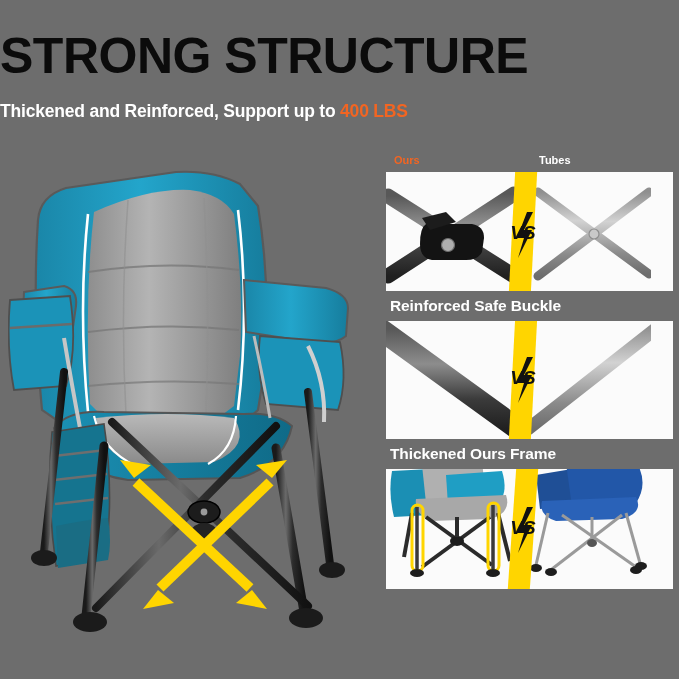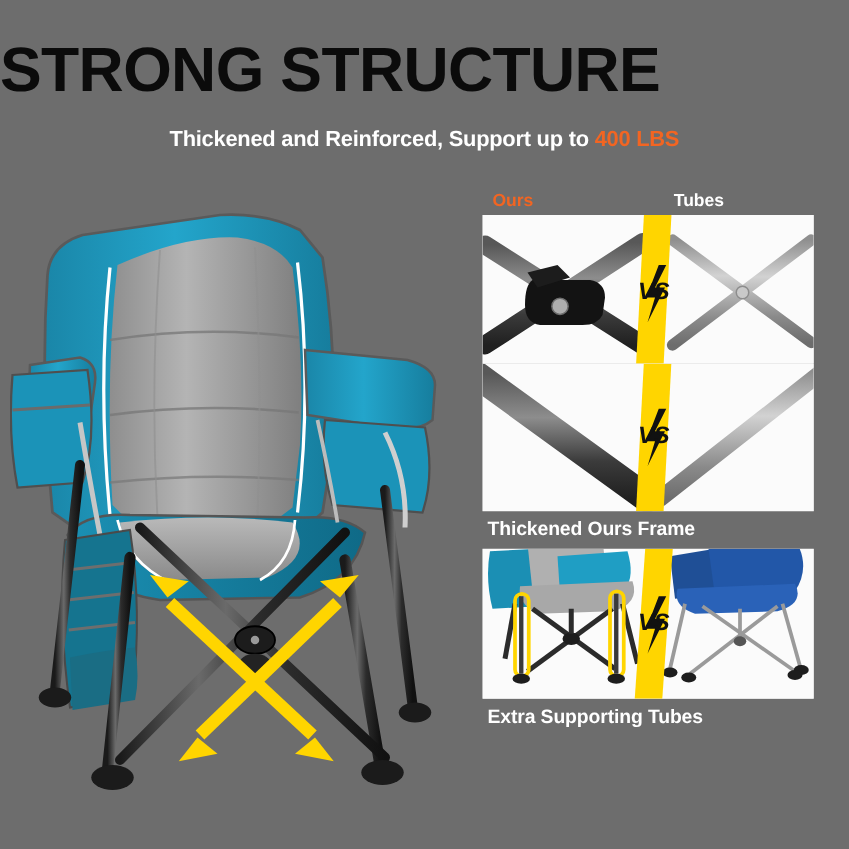--- a/index.html
+++ b/index.html
@@ -15,34 +15,33 @@
   
   .title{
     position:absolute;left:0;top:28px;width:679px;
     font-size:50px;line-height:56px;
     font-weight:bold;letter-spacing:-0.5px;
     color:#0b0b0b;
     font-family:"Liberation Sans", sans-serif;
   }
   .subtitle{
     position:absolute;left:0;top:100px;width:679px;
-    text-align:center;
     font-size:17.5px;line-height:22px;font-weight:bold;
     color:#ffffff;letter-spacing:-0.2px;
   }
   .subtitle .hl{color:#f26522;}
 
   
   .cmp-col{position:absolute;left:386px;top:150px;width:265px;height:500px;}
   .cmp-head{position:relative;height:22px;}
-  .cmp-head span{position:absolute;top:0;font-size:14px;font-weight:bold;line-height:20px;}
+  .cmp-head span{position:absolute;top:0;font-size:11px;font-weight:bold;line-height:20px;}
   .lbl-ours{left:8px;color:#f26522;}
   .lbl-others{left:153px;color:#ffffff;}
 
-  .panel{position:relative;width:265px;overflow:hidden;background:#fbfbfb;}
+  .panel{position:relative;width:287px;overflow:hidden;background:#fbfbfb;}
   .p1{height:119px;}
   .p2{height:118px;}
   .p3{height:120px;}
   .panel-caption{
     color:#ffffff;font-size:15.5px;font-weight:bold;line-height:17px;
     padding:6px 0 7px 4px;letter-spacing:-0.1px;
   }
 
   .panel svg{display:block;width:265px;height:100%;}
 
@@ -199,20 +198,21 @@
 
         <path d="M152 20 L263 102" stroke="url(#liteTube)" stroke-width="9" fill="none" stroke-linecap="round"></path>
         <path d="M152 104 L263 20" stroke="url(#liteTube)" stroke-width="9" fill="none" stroke-linecap="round"></path>
         <circle cx="208" cy="62" r="5" fill="#c9c9c9" stroke="#8d8d8d" stroke-width="1.2"></circle>
 
         <rect x="126" y="-4" width="22" height="128" fill="#ffd500" transform="rotate(3 137 60)"></rect>
         <path d="M141 40 L131 66 L138 66 L132 86 L146 58 L138 58 L147 40 Z" fill="#111"></path>
         <text x="137" y="67" font-family="Liberation Sans, sans-serif" font-size="19" font-weight="bold" font-style="italic" fill="#111" text-anchor="middle">VS</text>
       </svg>
     </div>
+    <div class="panel-caption">Reinforced Safe Buckle</div>
 
     <div class="panel p2">
       <svg viewBox="0 0 265 118" xmlns="http://www.w3.org/2000/svg">
         <rect x="0" y="0" width="265" height="118" fill="#fbfbfb"></rect>
         <path d="M-6 8 L132 108" stroke="url(#darkTube)" stroke-width="22" fill="none" stroke-linecap="round"></path>
         <path d="M142 108 L272 6" stroke="url(#liteTube)" stroke-width="13" fill="none" stroke-linecap="round"></path>
         <rect x="126" y="-4" width="22" height="128" fill="#ffd500" transform="rotate(3 137 58)"></rect>
         <path d="M141 36 L131 62 L138 62 L132 82 L146 54 L138 54 L147 36 Z" fill="#111"></path>
         <text x="137" y="63" font-family="Liberation Sans, sans-serif" font-size="19" font-weight="bold" font-style="italic" fill="#111" text-anchor="middle">VS</text>
       </svg>
@@ -253,16 +253,15 @@
         <ellipse cx="150" cy="99" rx="6" ry="4" fill="#1d1d1d"></ellipse>
         <ellipse cx="255" cy="97" rx="6" ry="4" fill="#1d1d1d"></ellipse>
         <ellipse cx="165" cy="103" rx="6" ry="4" fill="#1d1d1d"></ellipse>
         <ellipse cx="250" cy="101" rx="6" ry="4" fill="#1d1d1d"></ellipse>
 
         <rect x="126" y="-4" width="22" height="130" fill="#ffd500" transform="rotate(4 137 60)"></rect>
         <path d="M141 38 L131 64 L138 64 L132 84 L146 56 L138 56 L147 38 Z" fill="#111"></path>
         <text x="137" y="65" font-family="Liberation Sans, sans-serif" font-size="19" font-weight="bold" font-style="italic" fill="#111" text-anchor="middle">VS</text>
       </svg>
     </div>
-    <div class="panel-caption">Extra Supporting Tubes</div>
 
   </div>
 </div>
 
 </body></html>

